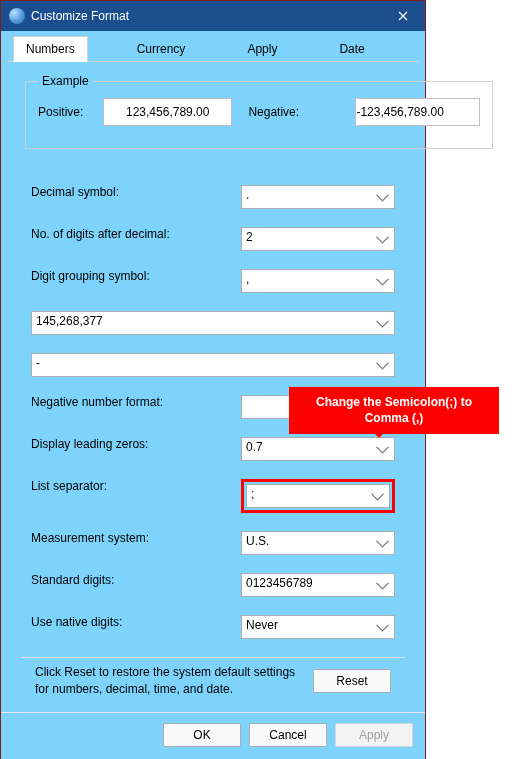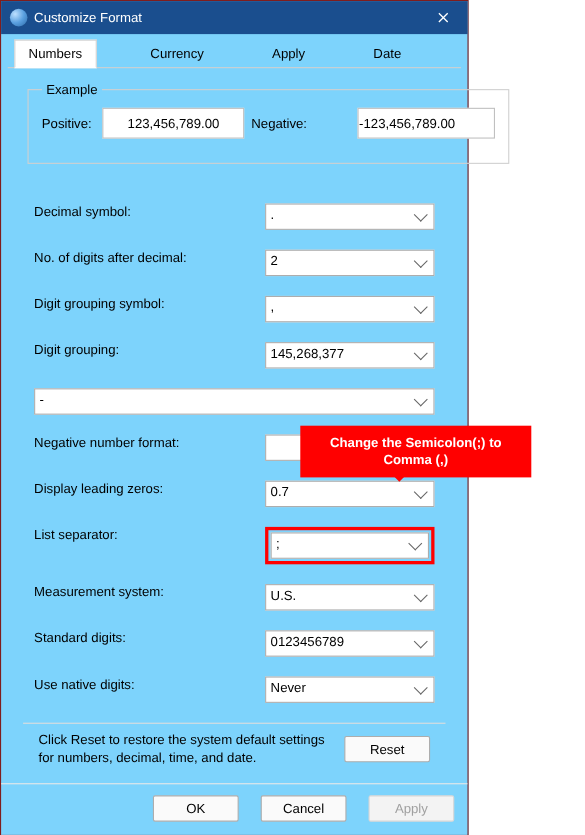--- a/index.html
+++ b/index.html
@@ -9,40 +9,40 @@
   .title-icon { width: 16px; height: 16px; margin: 0 6px 0 8px; border-radius: 50%; background: radial-gradient(circle at 30% 30%, #bde0ff, #5aa0e0 50%, #2c6aa8); display:inline-block;}
   .title-text { flex: 1; font-size: 12px; }
   .close-btn { width: 45px; height: 30px; display: flex; align-items: center; justify-content: center; color: #fff; font-size: 13px; cursor: default; }
   .tabs-area { padding: 0 6px; margin-top: 4px;}
   .tabs { display: flex; border-bottom: 1px solid #d0d0d0; padding-left: 6px; gap: 36px; }
   .tab { padding: 5px 12px; border: 1px solid transparent; border-bottom: none; background: transparent; cursor: default; position: relative; top: 1px; }
   .tab.active { border-color: #d0d0d0; background: #fff; border-bottom: 1px solid #fff;}
   .content { padding: 8px 14px 4px 14px; }
   fieldset.example { border: 1px solid #d0d0d0; padding: 10px 12px 22px 12px; margin: 4px 4px 10px 4px;}
   fieldset.example legend { padding: 0 4px; }
-  .ex-row { display: flex; align-items: center; }
+  .ex-row { display: flex; align-items: center; gap: 10px; }
   .ex-row .lbl { width: 55px;}
   .ex-row .rbox { border: 1px solid #c0c0c0; padding: 6px 22px; min-width: 125px; background: #fff;}
   .ex-row .neglbl { width: 65px; margin-left: 6px;}
   .ex-row .rbox2 { border: 1px solid #c0c0c0; padding: 6px 0; min-width: 125px; background: #fff; margin-left: 32px;}
   .form-row { display: flex; align-items: flex-start; margin: 10px 0 18px 0; padding: 0 10px;}
   .form-row .flabel { width: 210px; }
   .form-row .fsel { flex: 1; }
   .fsel select, .fsel .combo { width: 100%; height: 24px; border: 1px solid #adadad; background: #fff; padding: 2px 4px; font-size: 12px; appearance: none; position: relative;}
   .combo-wrap { position: relative; width: 100%; }
   .combo-wrap::after { content: ""; position: absolute; right: 8px; top: 50%; width: 8px; height: 8px; transform: translateY(-70%) rotate(45deg); border-right: 1px solid #666; border-bottom: 1px solid #666; pointer-events: none;}
   .highlight-box { border: 3px solid #f00; padding: 2px; }
-  .callout { position: absolute; background: #f00; color: #fff; font-weight: bold; text-align: center; padding: 8px 10px; width: 210px; font-size: 12px; left: 272px; top: 386px; line-height: 1.3; }
+  .callout { position: absolute; background: #f00; color: #fff; font-weight: bold; text-align: center; padding: 8px 10px; width: 210px; font-size: 12px; left: 288px; top: 386px; line-height: 1.3; }
   .callout::after { content: ""; position: absolute; bottom: -14px; left: 80px; border: 10px solid transparent; border-top-color: #f00; }
   .reset-row { display: flex; align-items: center; padding: 0 14px 10px 14px; gap: 10px;}
   .reset-text { flex: 1; line-height: 1.4; }
   .btn { border: 1px solid #adadad; background: #fafafa; padding: 4px 0; width: 78px; height: 24px; text-align: center; cursor: default; border-radius: 2px;}
   .btn.disabled { color: #a0a0a0; background: #f3f3f3; border: 1px solid #d6d6d6;}
   hr.sep { border: none; border-top: 1px solid #ddd; margin: 2px 0 6px 0;}
-  .footer-btns { display:flex; justify-content:flex-end; gap:20px; padding:10px 12px 12px 12px; border-top: 1px solid #e8e8e8;}
+  .footer-btns { display:flex; justify-content:flex-end; gap:8px; padding:10px 12px 12px 12px; border-top: 1px solid #e8e8e8;}
   .footer-btns .btn { width: 78px; height: 24px;}
   .rel-wrap { position: relative; }
 </style>
 </head>
 <body>
 
 <div class="window rel-wrap">
   <div class="titlebar">
     <span class="title-icon"></span>
     <span class="title-text">Customize Format</span>
@@ -95,21 +95,20 @@
       <div class="form-row">
         <span class="flabel">Digit grouping symbol:</span>
         <div class="fsel">
             <div class="combo-wrap">
               <div class="combo">,</div>
             </div>
           </div>
       </div>
 
       <div class="form-row">
-        <span class="flabel">Digit grouping:</span>
         <div class="fsel">
             <div class="combo-wrap">
               <div class="combo">145,268,377</div>
             </div>
           </div>
       </div>
 
       <div class="form-row">
         <div class="fsel">
             <div class="combo-wrap">

